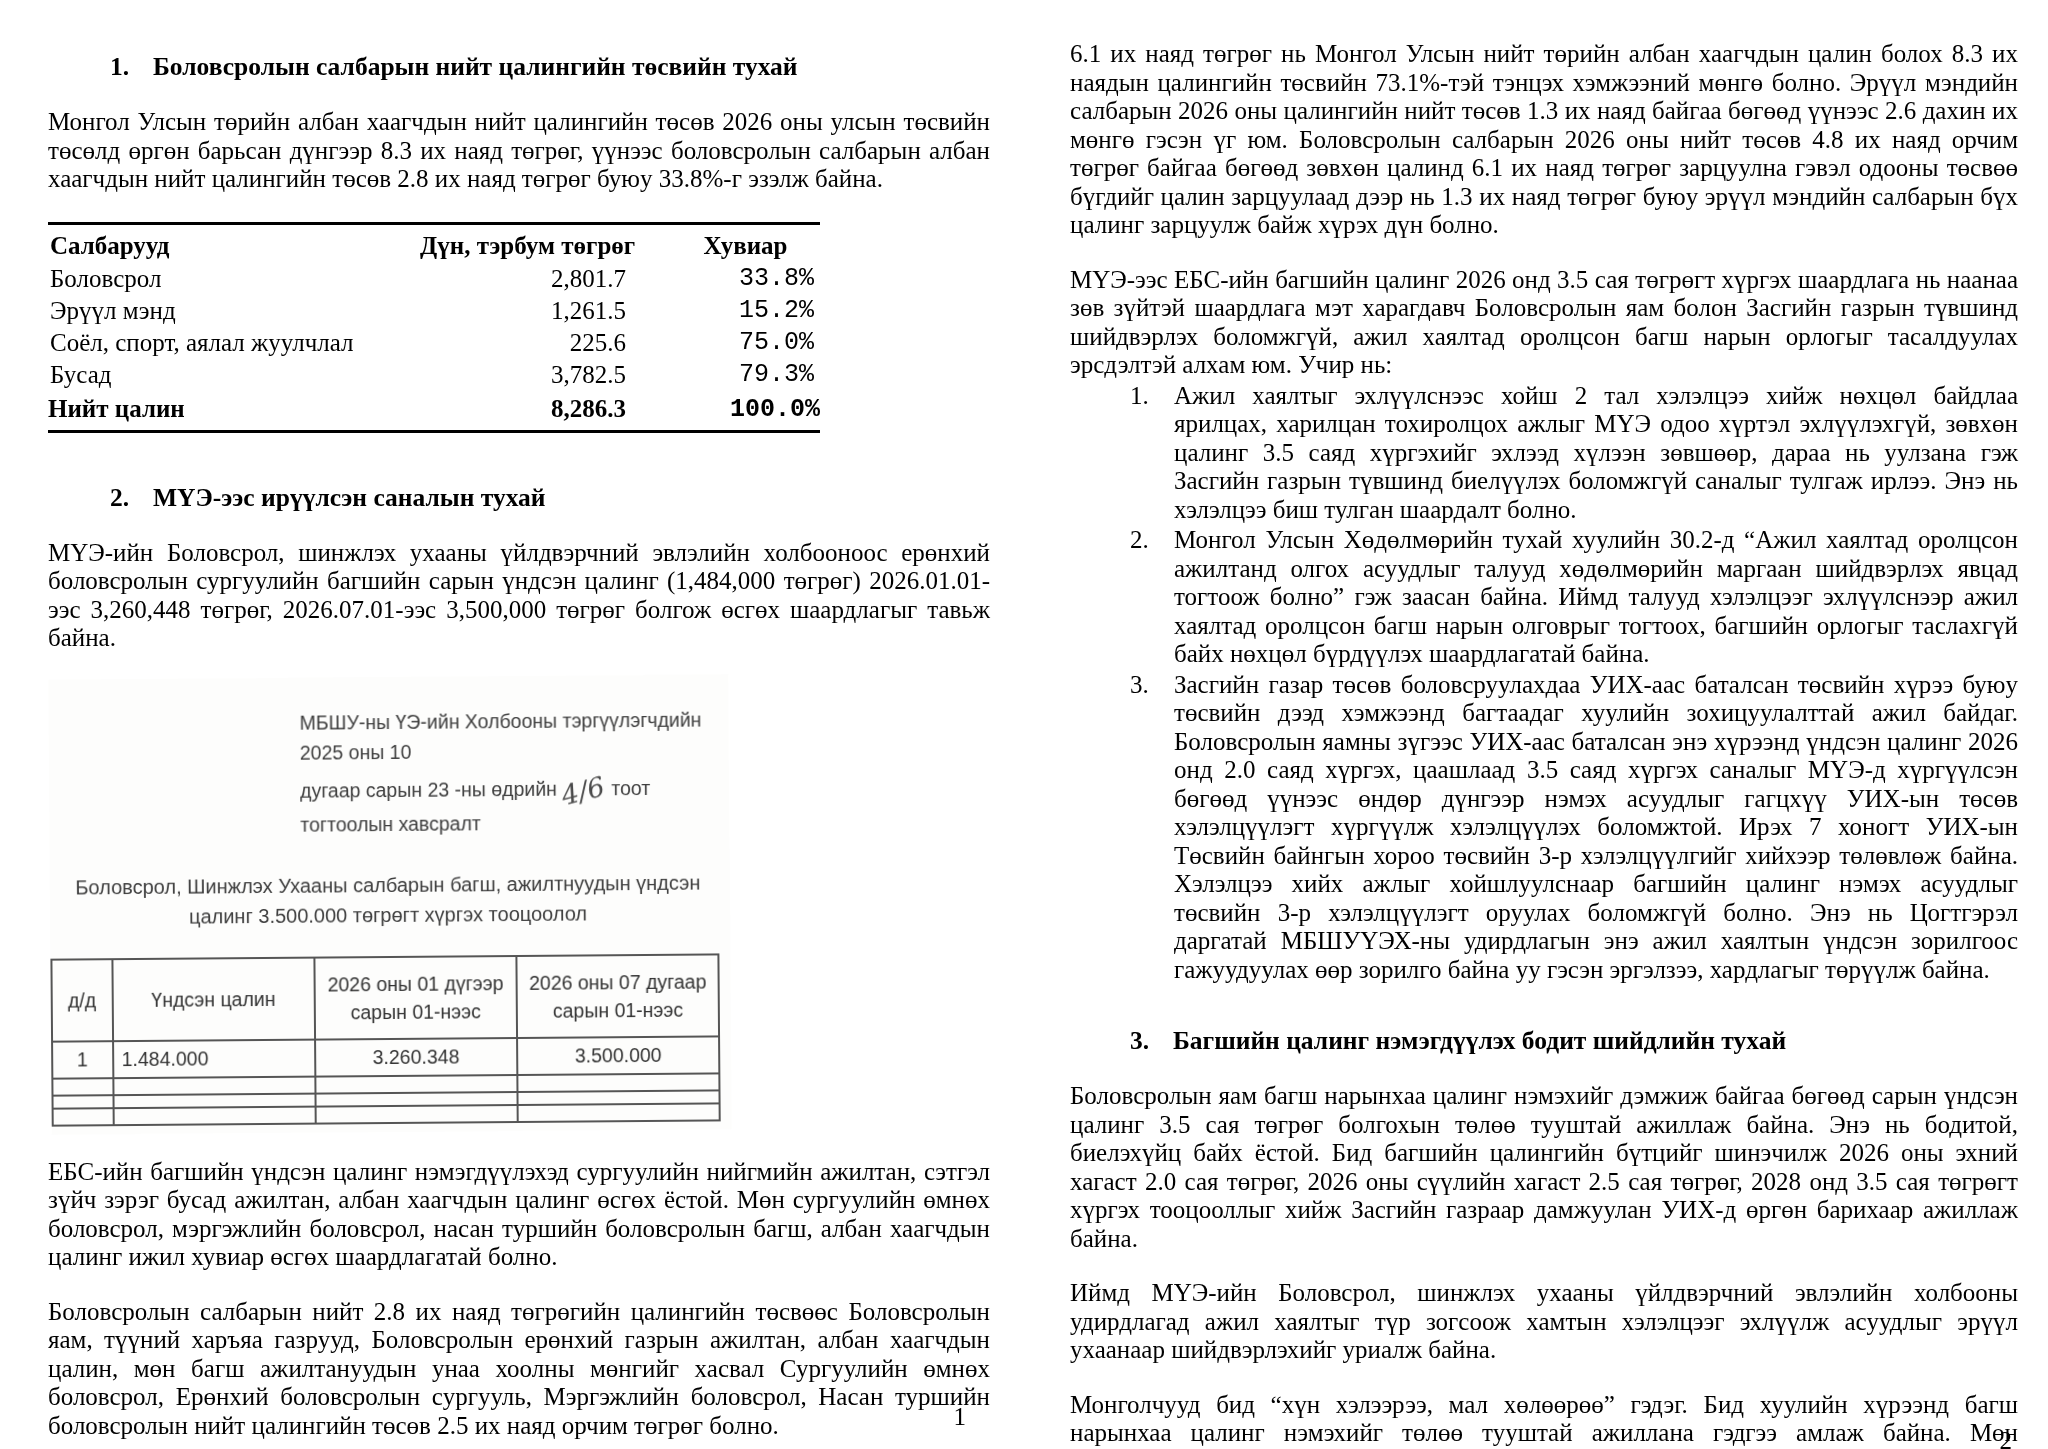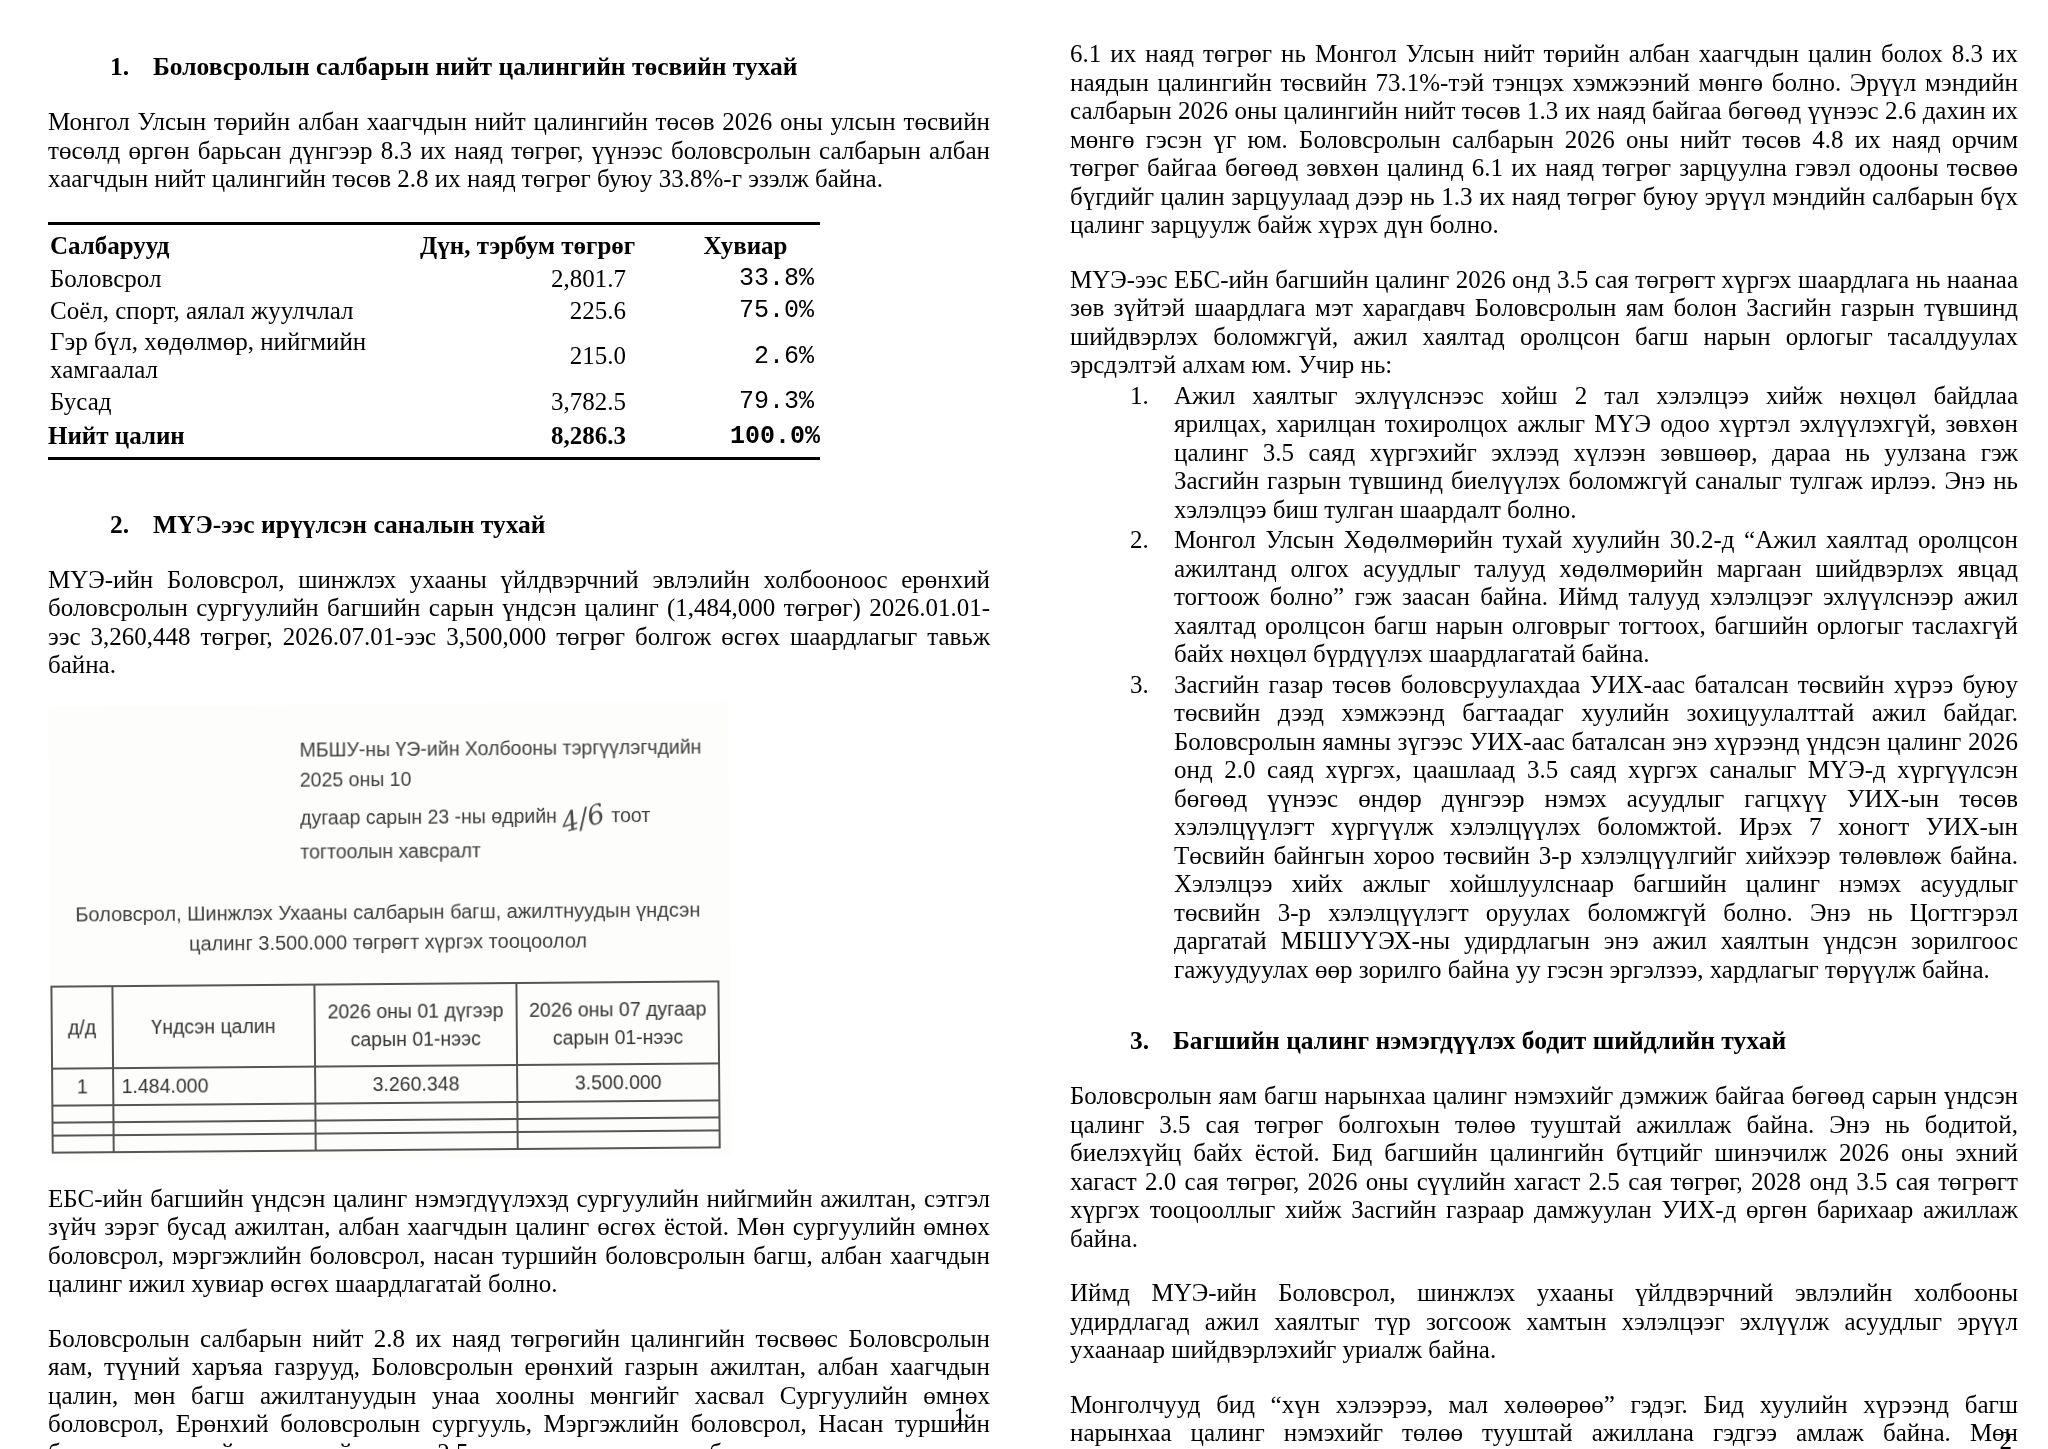--- a/index.html
+++ b/index.html
@@ -88,28 +88,28 @@
           <th class="c3">Хувиар</th>
         </tr>
       </thead>
       <tbody>
         <tr>
           <td class="c1">Боловсрол</td>
           <td class="c2">2,801.7</td>
           <td class="c3">33.8%</td>
         </tr>
         <tr>
+          <td class="c1">Эрүүл мэнд</td>
+          <td class="c2">1,261.5</td>
+          <td class="c3">15.2%</td>
+        </tr>
+        <tr>
           <td class="c1">Соёл, спорт, аялал жуулчлал</td>
           <td class="c2">225.6</td>
           <td class="c3">75.0%</td>
-        </tr>
-        <tr>
-          <td class="c1">Гэр бүл, хөдөлмөр, нийгмийн хамгаалал</td>
-          <td class="c2">215.0</td>
-          <td class="c3">2.6%</td>
         </tr>
         <tr>
           <td class="c1">Бусад</td>
           <td class="c2">3,782.5</td>
           <td class="c3">79.3%</td>
         </tr>
         <tr class="total">
           <td class="c1">Нийт цалин</td>
           <td class="c2">8,286.3</td>
           <td class="c3">100.0%</td>

